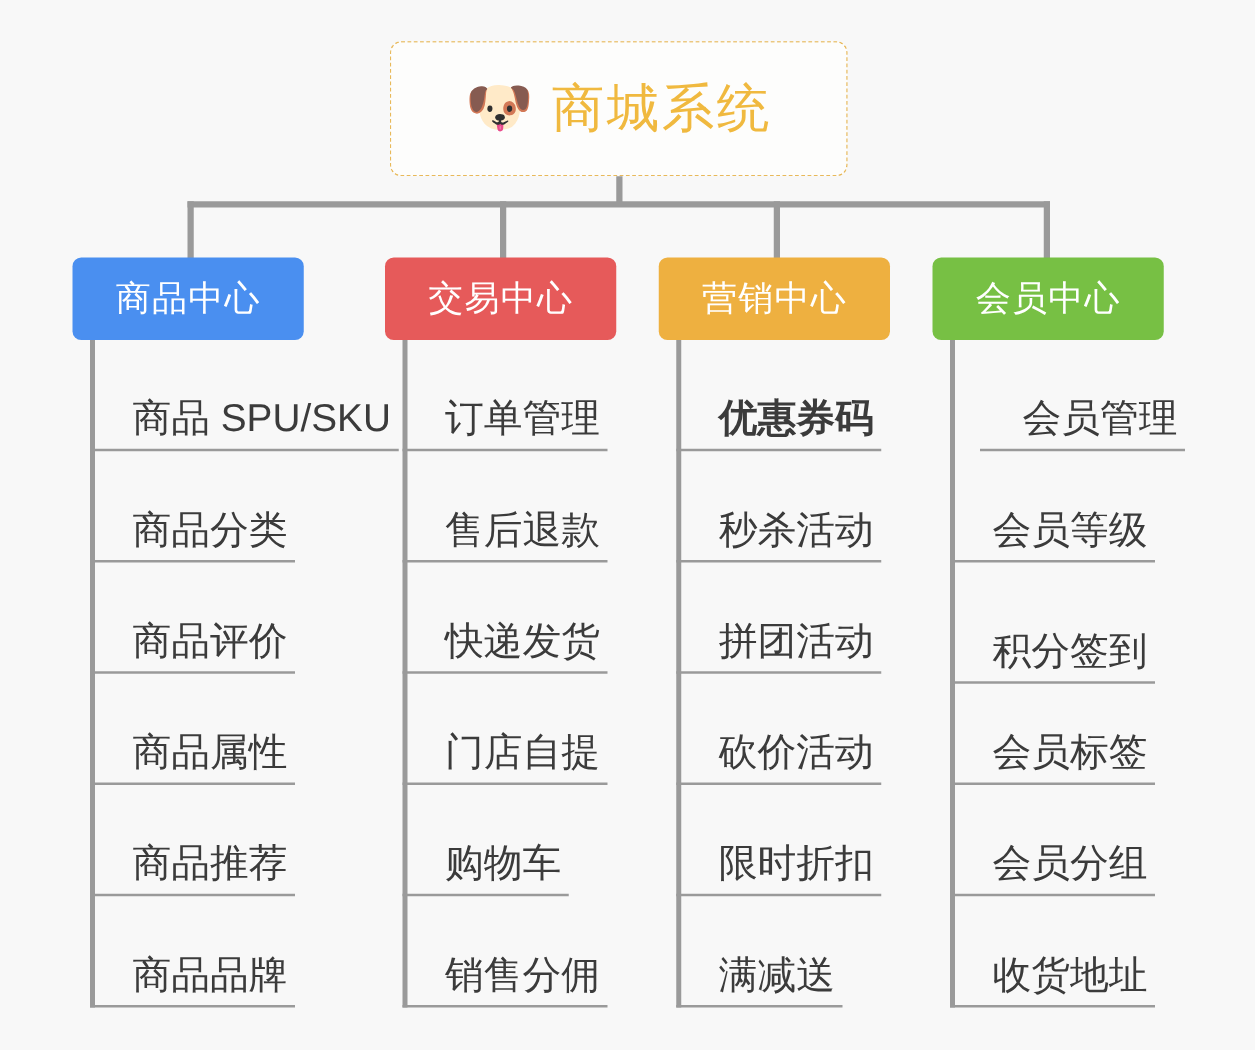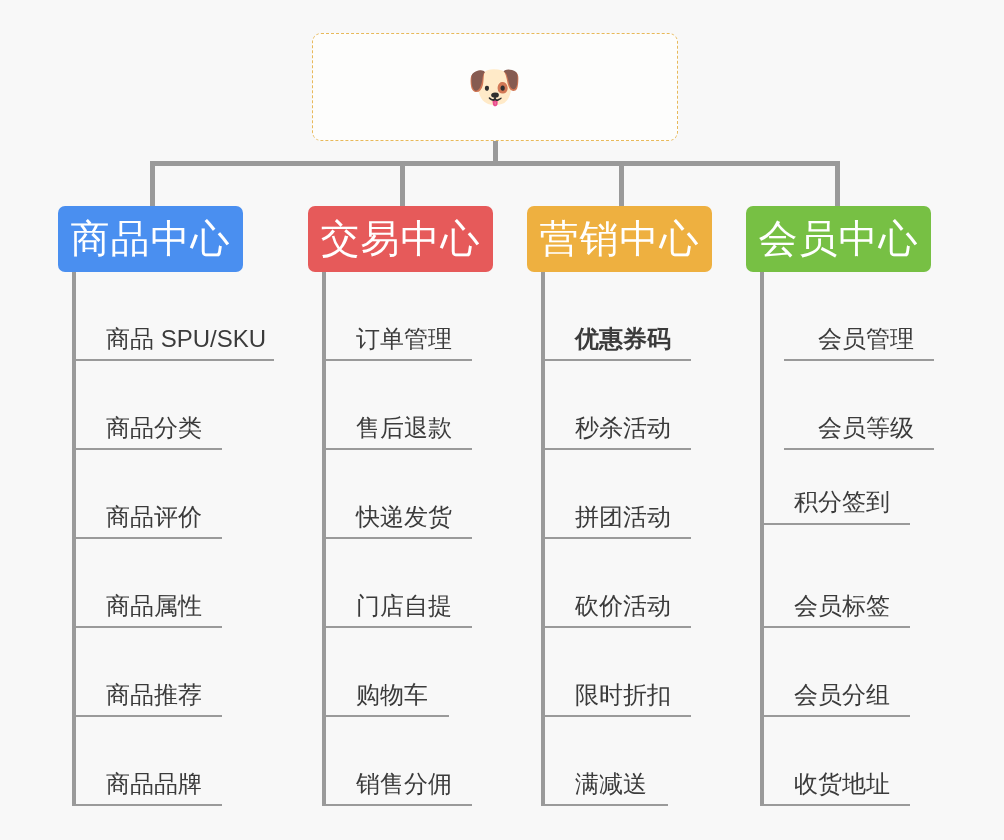--- a/index.html
+++ b/index.html
@@ -60,21 +60,21 @@
 
   
   .cat-box {
     position: absolute;
     height: 66px;
     border-radius: 7px;
     display: flex;
     align-items: center;
     justify-content: center;
     color: #ffffff;
-    font-size: 39px;
+    font-size: 28px;
     letter-spacing: 1px;
     white-space: nowrap;
   }
 
   
   .leaf-col {
     position: absolute;
     top: 272px;
   }
   .leaf-spine {
@@ -86,36 +86,37 @@
   }
   .leaf-item {
     position: absolute;
     left: 0px;
     box-sizing: border-box;
     height: 89px;
     display: flex;
     align-items: flex-end;
   }
   .leaf-label {
-    font-size: 24px;
+    font-size: 31px;
     color: #3b3b3b;
     white-space: nowrap;
     padding: 0 6px 6px 34px;
     border-bottom: 2px solid #d946ef;
     line-height: 1.15;
     box-sizing: border-box;
   }
 </style>
 </head>
 <body>
 
 <div id="canvas">
 
   <div class="root-node">
     <span class="root-emoji">🐶</span>
+    <span class="root-title">商城系统</span>
   </div>
 
   <div class="conn conn-v" style="left:493px; top:141px; height:22px;"></div>
 
   <div class="conn conn-h" style="left:150px; top:161px; width:690px;"></div>
 
   <div class="conn conn-v" style="left:150px; top:161px; height:47px;"></div>
   <div class="conn conn-v" style="left:400px; top:161px; height:47px;"></div>
   <div class="conn conn-v" style="left:619px; top:161px; height:47px;"></div>
   <div class="conn conn-v" style="left:835px; top:161px; height:47px;"></div>
@@ -194,24 +195,24 @@
         </div>
       </div>
       <div class="cat-box" style="left: 746px; top: 206px; width: 185px; background: rgb(119, 192, 68);">
         <span>会员中心</span>
       </div>
       <div class="leaf-col" style="left: 760px; top: 272px; width: 260px; height: 534px;">
         <div class="leaf-spine" style="height: 534px; background: rgb(154, 154, 154);"></div>
         <div class="leaf-item" style="top: 0px;">
           <span class="leaf-label" style="min-width: 150px; border-bottom-color: rgb(154, 154, 154); margin-left: 24px;">会员管理</span>
         </div>
-        <div class="leaf-item" style="top: 89px; padding-left: 24px;">
+        <div class="leaf-item" style="top: 89px;">
           <span class="leaf-label" style="min-width: 150px; border-bottom-color: rgb(154, 154, 154);">会员等级</span>
         </div>
-        <div class="leaf-item" style="top: 164px; font-family: Liberation Serif, serif;">
+        <div class="leaf-item" style="top: 186px; font-family: Liberation Serif, serif;">
           <span class="leaf-label" style="min-width: 150px; border-bottom-color: rgb(154, 154, 154);">积分签到</span>
         </div>
         <div class="leaf-item" style="top: 267px;">
           <span class="leaf-label" style="min-width: 150px; border-bottom-color: rgb(154, 154, 154);">会员标签</span>
         </div>
         <div class="leaf-item" style="top: 356px;">
           <span class="leaf-label" style="min-width: 150px; border-bottom-color: rgb(154, 154, 154);">会员分组</span>
         </div>
         <div class="leaf-item" style="top: 445px;">
           <span class="leaf-label" style="min-width: 150px; border-bottom-color: rgb(154, 154, 154);">收货地址</span>

